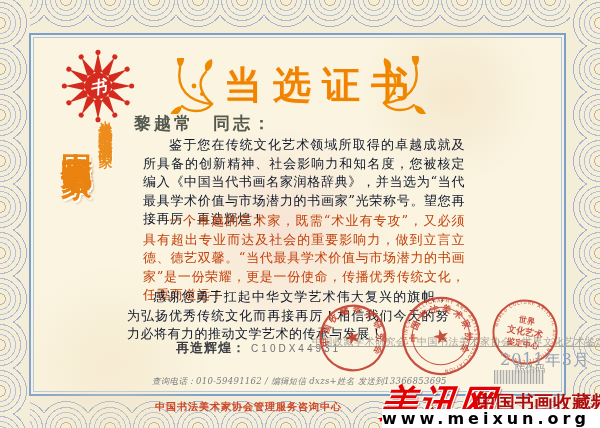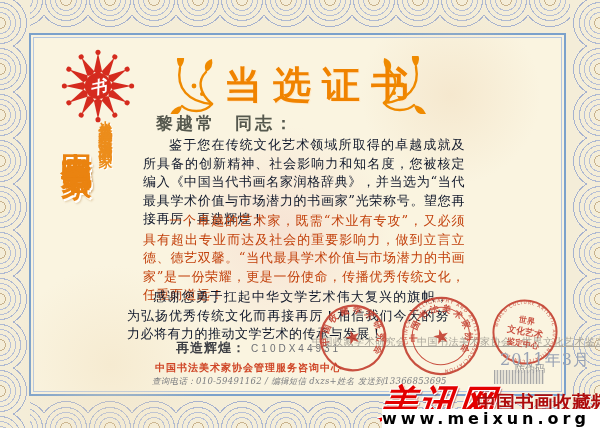--- a/index.html
+++ b/index.html
@@ -72,21 +72,21 @@
   .para-kai{color:#c2410c;}
   .serial-label{font-size:13px;font-weight:bold;color:#3c3e43;letter-spacing:1px;}
   .serial-num{
     font-family:Liberation Sans, sans-serif;font-size:10px;
     color:#6d6f74;letter-spacing:3px;
   }
   .orgs-line{
     font-size:10px;color:#a9a59a;letter-spacing:.5px;white-space:nowrap;text-decoration:underline;
   }
   .date-line{font-size:16px;color:#98a2b4;letter-spacing:1px;}
-  .svc-center{font-size:10px;font-weight:bold;color:#cf4526;letter-spacing:1px;}
+  .svc-center{font-size:10px;font-weight:bold;color:#cf4526;letter-spacing:1px;margin-top:39px;}
   .contact-line{font-size:8.5px;color:#7b7d80;letter-spacing:.3px;}
   .fwm-label{font-size:10px;color:#8d8f92;padding-left:18px;}
   .barcode{
     width:50px;height:14px;opacity:.75;
     background:repeating-linear-gradient(90deg,#8a8d93 0 1px,#d8d5cc 1px 3px,#9a9da3 3px 4px,#e4e0d4 4px 6px);
   }
   
   .seal{position:absolute;z-index:10;opacity:.88;}
   
   .wm{position:absolute;z-index:50;}
@@ -172,21 +172,21 @@
     <g fill="#ef8a00">
       <path d="M22,10 q7,-8 2,-16 q-9,6 -2,16 Z"></path>
       <path d="M48,14 q8,-4 6,-13 q-10,3 -6,13 Z"></path>
       <path d="M24,48 q-9,1 -12,9 q10,2 12,-9 Z"></path>
       <circle cx="36" cy="28" r="2.4"></circle>
         <circle cx="44" cy="36" r="2"></circle>
     </g>
   </g>
 </svg>
 
-<div class="abs name-line" style="left:156px;top:112px;z-index:4;">
+<div class="abs name-line" style="left:134px;top:112px;z-index:4;">
   <span>黎越常</span>
   <span style="margin-left:10px;">同志：</span>
 </div>
 
 <p class="abs para" style="left:143px;top:136px;z-index:4;">鉴于您在传统文化艺术领域所取得的卓越成就及所具备的创新精神、社会影响力和知名度，您被核定编入《中国当代书画名家润格辞典》，并当选为“当代最具学术价值与市场潜力的书画家”光荣称号。望您再接再厉，再造辉煌！</p>
 <p class="abs para para-kai" style="left:143px;top:212px;z-index:4;">一个卓越的艺术家，既需“术业有专攻”，又必须具有超出专业而达及社会的重要影响力，做到立言立德、德艺双馨。“当代最具学术价值与市场潜力的书画家”是一份荣耀，更是一份使命，传播优秀传统文化，任重而道远！</p>
 <p class="abs para" style="left:127px;top:288px;z-index:4;">感谢您勇于扛起中华文学艺术伟大复兴的旗帜，为弘扬优秀传统文化而再接再厉！相信我们今天的努力必将有力的推动文学艺术的传承与发展！</p>
 
 <div class="abs" style="left:176px;top:337px;z-index:4;">
   <span class="serial-label">再造辉煌：</span>

